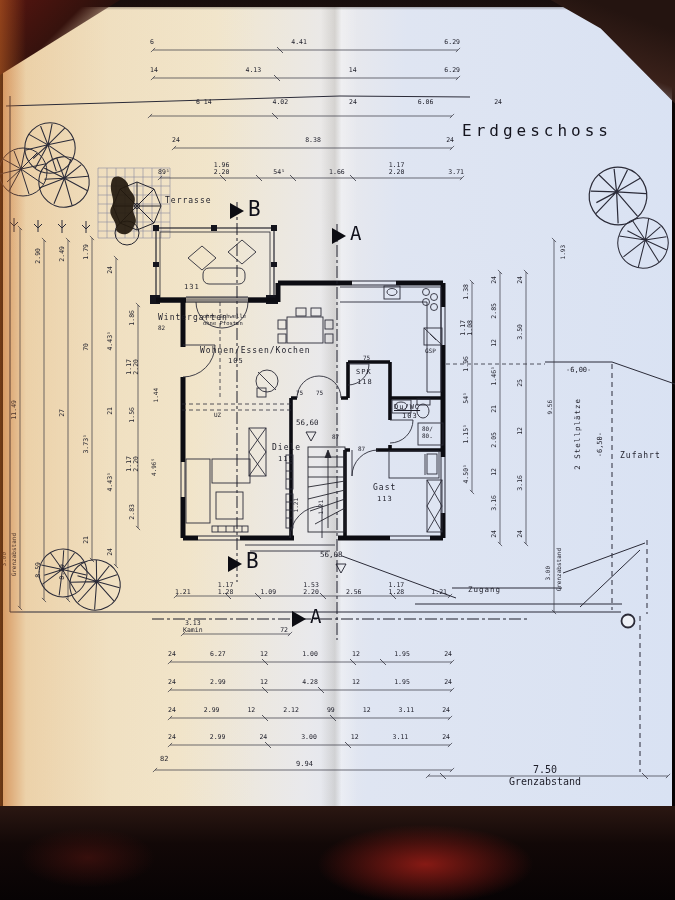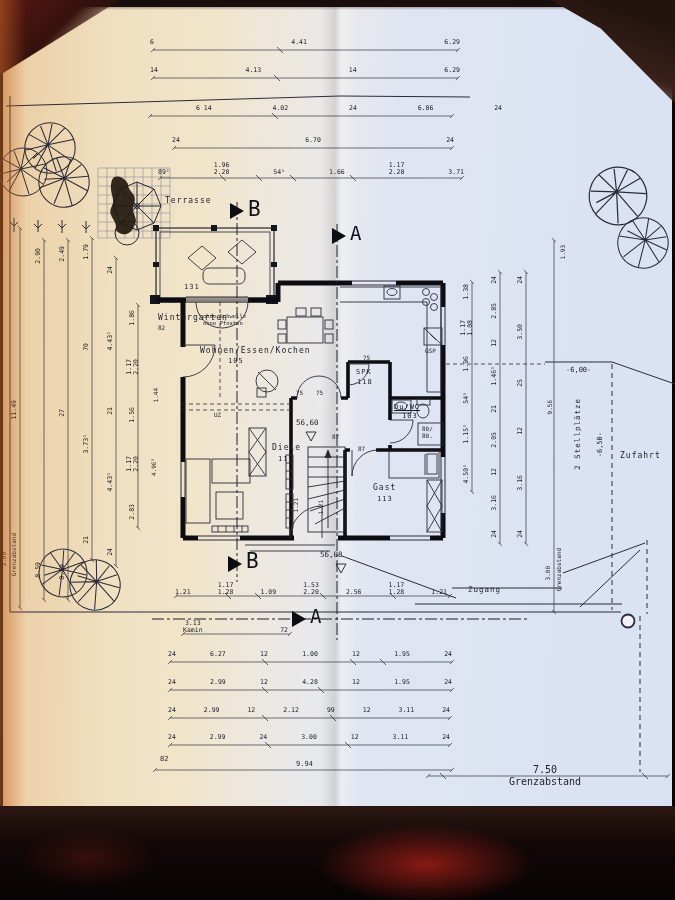--- a/index.html
+++ b/index.html
@@ -251,20 +251,21 @@
         <line x1="500" y1="272" x2="500" y2="544" marker-start="url(#tk)" marker-end="url(#tk)"></line>
         <line x1="526" y1="272" x2="526" y2="544" marker-start="url(#tk)" marker-end="url(#tk)"></line>
         <line x1="554" y1="240" x2="554" y2="612" marker-start="url(#tk)" marker-end="url(#tk)"></line>
         <path d="M277,47 L283,53 M274,75 L280,81 M272,113 L278,119 M220,175 L226,181 M256,175 L262,181 M290,175 L296,181 M350,175 L356,181
                  M262,659 L268,665 M350,659 L356,665 M380,659 L386,665 M262,687 L268,693 M318,687 L324,693 M262,715 L268,721 M330,715 L336,721
                  M265,742 L271,748 M345,742 L351,748 M225,593 L231,599 M255,593 L261,599 M320,593 L326,599 M390,593 L396,599
                  M440,773 L446,779 M642,773 L648,779" stroke-width="0.8"></path>
       </g>
     </svg>
 
+    <span class="lbl title" style="left:462px;top:122px;">Erdgeschoss</span>
 
     <span class="lbl room" style="left:165px;top:196px;">Terrasse</span>
     <span class="lbl room" style="left:158px;top:271px;margin-top:42px;">Wintergarten</span>
     <span class="lbl area" style="left:184px;top:283px;">131</span>
     <span class="lbl note" style="left:203px;top:313px;">ohne Schwelle
 ohne Pfosten</span>
     <span class="lbl room" style="left:200px;top:346px;">Wohnen/Essen/Kochen</span>
     <span class="lbl area" style="left:228px;top:357px;">105</span>
     <span class="lbl area" style="left:356px;top:368px;">SPK</span>
     <span class="lbl area" style="left:357px;top:378px;">118</span>
@@ -320,30 +321,30 @@
         <span class="dim">6</span>
         <span class="dim">4.41</span>
         <span class="dim">6.29</span>
       </div>
     <div class="dim-row" style="left:150px;top:67px;width:310px;">
         <span class="dim">14</span>
         <span class="dim">4.13</span>
         <span class="dim">14</span>
         <span class="dim">6.29</span>
       </div>
-    <div class="dim-row" style="left:148px;top:105px;width:306px;padding-left:48px;">
+    <div class="dim-row" style="left:148px;top:99px;width:306px;padding-left:48px;">
         <span class="dim">6 14</span>
         <span class="dim">4.02</span>
         <span class="dim">24</span>
         <span class="dim">6.06</span>
         <span class="dim">24</span>
       </div>
     <div class="dim-row" style="left:172px;top:137px;width:282px;">
         <span class="dim">24</span>
-        <span class="dim">6.70</span>
+        <span class="dim">8.38</span>
         <span class="dim">24</span>
       </div>
     <div class="dim-row" style="left:158px;top:162px;width:306px;">
         <span class="dim">89⁵</span>
         <span class="dim">1.96
 2.20</span>
         <span class="dim">54⁵</span>
         <span class="dim">1.66</span>
         <span class="dim">1.17
 2.20</span>

